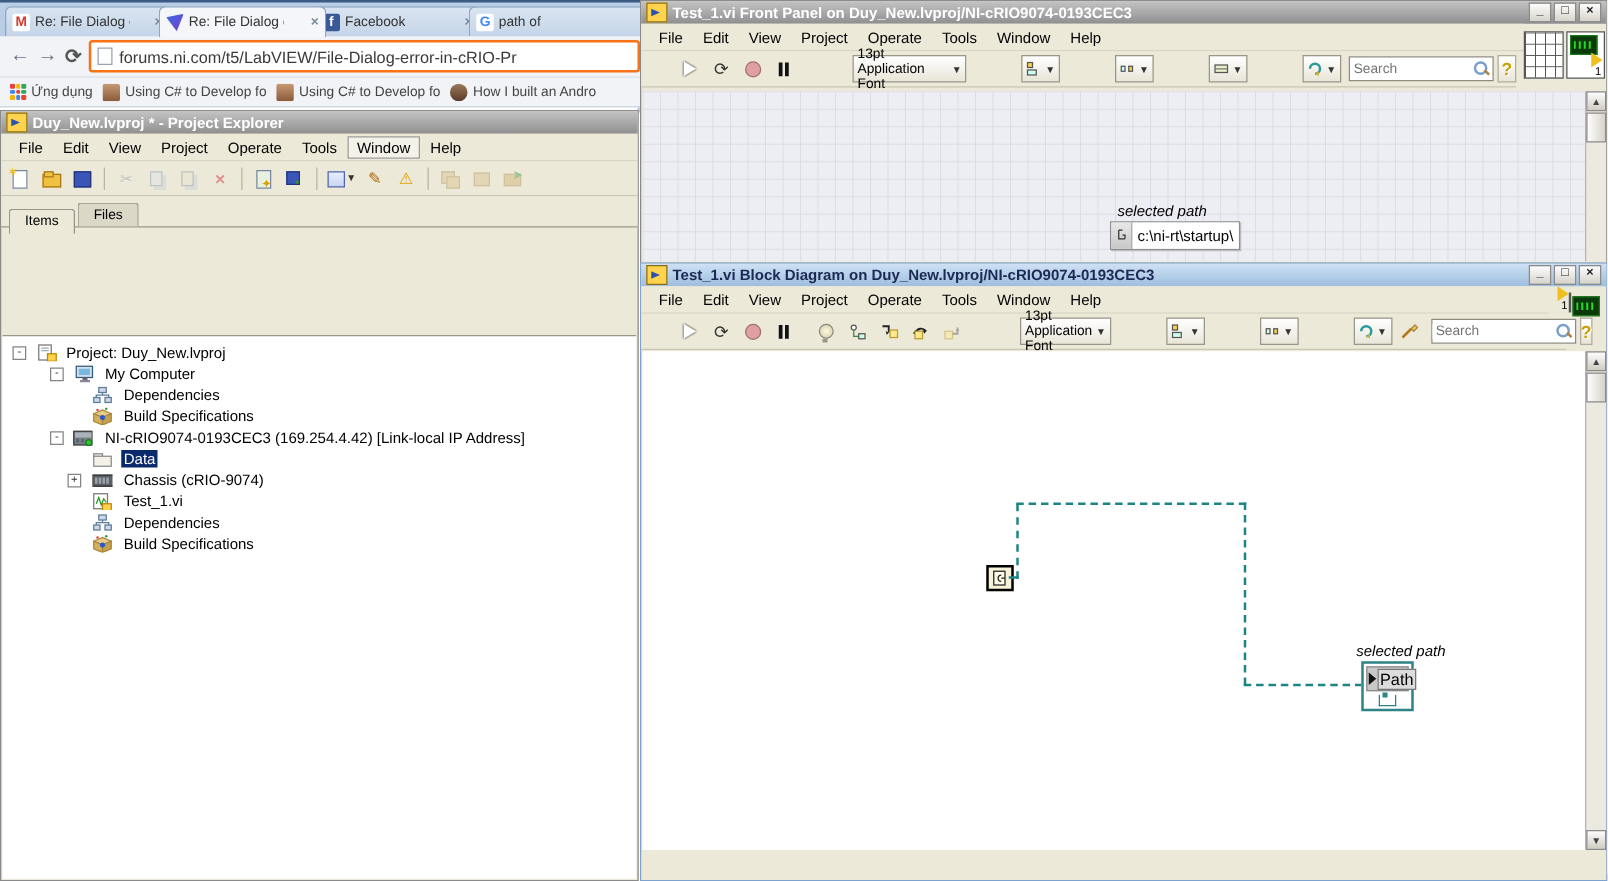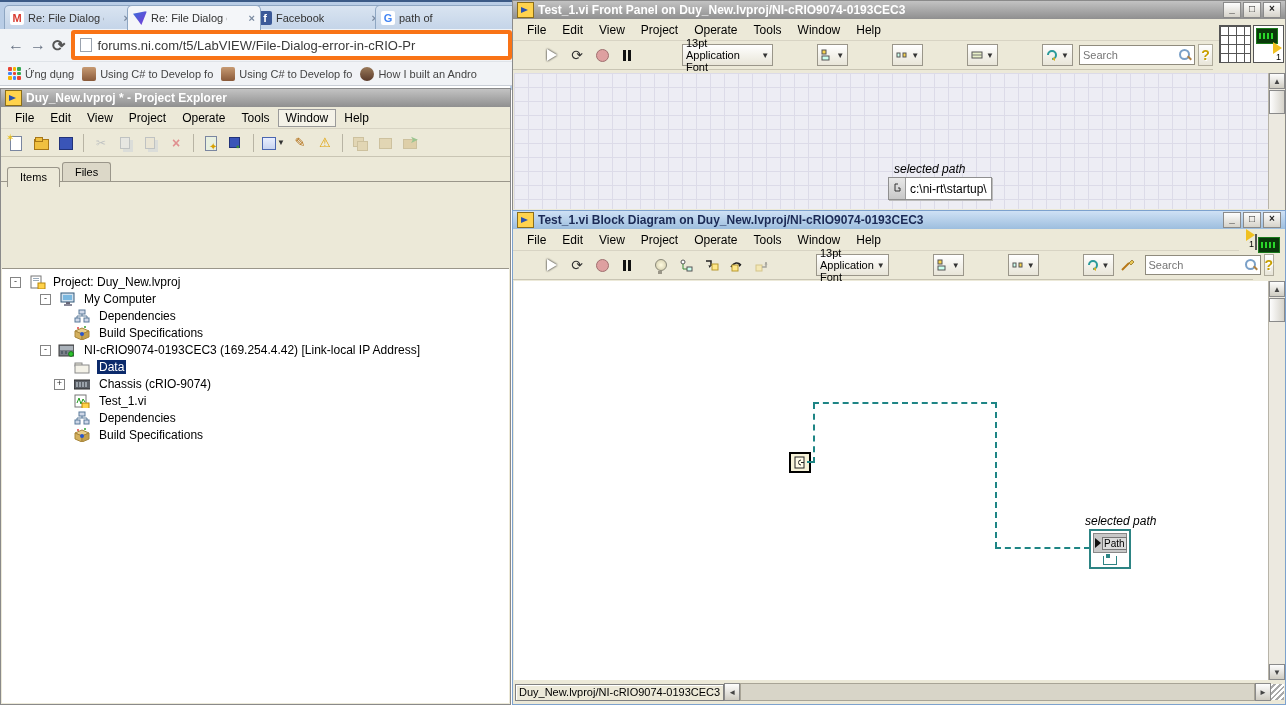--- a/index.html
+++ b/index.html
@@ -39,21 +39,21 @@
   .tab.active{background:#f4f6f9;z-index:3;}
   .tab .tclose{margin-left:auto;color:#7a8aa0;font-size:11px;font-weight:bold;}
   .fav{width:14px;height:14px;flex:0 0 auto;display:flex;align-items:center;justify-content:center;font-weight:bold;font-size:11px;background:#fff;border-radius:2px;}
   .fav-gmail{color:#d93b30;background:#fff;}
   .fav-bird{background:linear-gradient(135deg,#3a6fd8,#7a3ad8);color:#fff;clip-path:polygon(0 20%,100% 0,60% 100%);}
   .fav-fb{background:#3b5998;color:#fff;}
   .fav-g{color:#4285f4;}
   .tablabel{white-space:nowrap;overflow:hidden;max-width:76px;}
   #navbar{position:absolute;left:0;top:27px;width:516px;height:33px;background:#f1f3f6;border-bottom:1px solid #dfe3e8;display:flex;align-items:center;gap:6px;padding-left:8px;box-sizing:border-box;z-index:2;}
   .navbtn{color:#6a7485;font-size:16px;font-weight:bold;}
-  #urlbox{display:flex;align-items:center;background:#fff;border:4px solid #f97316;border-radius:3px;height:22px;flex:1;margin-right:4px;gap:5px;padding-left:5px;font-size:13px;color:#3a3a3a;overflow:hidden;white-space:nowrap;}
+  #urlbox{display:flex;align-items:center;background:#fff;border:2px solid #f97316;border-radius:3px;height:22px;flex:1;margin-right:4px;gap:5px;padding-left:5px;font-size:13px;color:#3a3a3a;overflow:hidden;white-space:nowrap;}
   .pageic{width:10px;height:12px;border:1px solid #9aa2ae;background:#fff;flex:0 0 auto;}
   #bookmarks{position:absolute;left:0;top:60px;width:516px;height:24px;background:#f1f3f6;border-bottom:1px solid #c9ced6;display:flex;align-items:center;gap:8px;padding-left:8px;box-sizing:border-box;font-size:11px;color:#444;}
   .bmitem{display:flex;align-items:center;gap:4px;white-space:nowrap;overflow:hidden;}
   .appsgrid{width:13px;height:13px;display:grid;grid-template-columns:repeat(3,1fr);gap:1px;}
   .appsgrid i{border-radius:1px;}
   .avatar{width:14px;height:14px;border-radius:2px;background:linear-gradient(#c79a72,#8a5a3a);}
   #pagestrip{position:absolute;left:0;top:84px;width:510px;height:4px;background:#fff;}
   
   #pe{left:0;top:88px;width:511px;height:617px;background:#ece9d8;border:1px solid #8a8a8a;box-sizing:border-box;z-index:5;}
   #pe-toolbar{height:27px;padding-left:4px;}
@@ -94,21 +94,21 @@
   .pathfield{background:#fff;display:flex;align-items:center;padding:0 4px;font-size:12px;color:#000;}
   .ctl-label{position:absolute;font-size:12px;color:#000;font-style:italic;}
   
   .wire{position:absolute;border-color:#1e8585;}
   .wh{border-top:2px dashed #1e8585;height:0;}
   .wv{border-left:2px dashed #1e8585;width:0;}
   .nodeicon{position:absolute;width:18px;height:17px;border:2px solid #000;background:#f7f3d9;display:flex;align-items:center;justify-content:center;}
   .indicator{position:absolute;width:42px;height:40px;border:2px solid #2d8484;background:#fff;padding:2px;box-sizing:border-box;}
   .ind-top{height:18px;background:#c8c8c8;border:1px solid #888;display:flex;align-items:center;gap:1px;padding-left:1px;}
   .ind-arrow{width:0;height:0;border-left:6px solid #111;border-top:5px solid transparent;border-bottom:5px solid transparent;}
-  .ind-text{background:#dcdcdc;border:1px solid #777;font-size:10px;padding:0 1px;color:#000;}
+  .ind-text{background:#dcdcdc;border:1px solid #777;font-size:13px;padding:0 1px;color:#000;}
   .ind-glyph{margin:3px auto 0;width:12px;height:8px;border:1px solid #2d8484;border-top:none;position:relative;}
   .ind-glyph:before{content:"";position:absolute;left:2px;top:-2px;width:4px;height:4px;background:#2d8484;}
   
   #bd-status{position:absolute;left:1px;right:1px;bottom:1px;height:22px;background:#ece9d8;display:flex;align-items:center;gap:0;}
   .ctxbox{border:1px solid #808080;background:#ece9d8;font-size:11px;height:15px;display:flex;align-items:center;padding:0 3px;margin-left:1px;white-space:nowrap;box-shadow:inset 1px 1px 0 #fff;}
   .hsb-track{flex:1;height:16px;background:#d8d5c8;border:1px solid #a8a496;margin:0 0;}
   .grip{width:13px;height:16px;background:repeating-linear-gradient(135deg,#fff 0 2px,#aaa 2px 4px);}
   .bulb{width:10px;height:10px;border-radius:50%;background:radial-gradient(#fffbe0,#cfc9a8);border:1px solid #8a8878;position:relative;}
   .bulb:after{content:"";position:absolute;left:2px;bottom:-4px;width:4px;height:3px;background:#9a9688;}
   .blackline{position:absolute;left:512px;top:699px;width:774px;height:6px;background:#1a1a1a;}
@@ -607,23 +607,16 @@
           <span class="ind-text">Path</span>
         </div>
         <div class="ind-glyph"></div>
       </div>
     </div>
     <div class="vscroll" style="top:70px;bottom:24px;">
       <span class="scrollbtn" style="width:14px;height:14px;">▲</span>
       <span class="thumb" style="display:block;width:14px;height:22px;margin-top:1px;"></span>
       <span class="scrollbtn" style="width:14px;height:14px;position:absolute;bottom:0;">▼</span>
     </div>
-    <div id="bd-status">
-      <span class="ctxbox">Duy_New.lvproj/NI-cRIO9074-0193CEC3</span>
-      <span class="scrollbtn" style="width:14px;height:16px;">◄</span>
-      <span class="hsb-track"></span>
-      <span class="scrollbtn" style="width:14px;height:16px;">►</span>
-      <span class="grip"></span>
-    </div>
   </div>
 
   <div class="blackline"></div>
 </div>
 
 </body></html>

